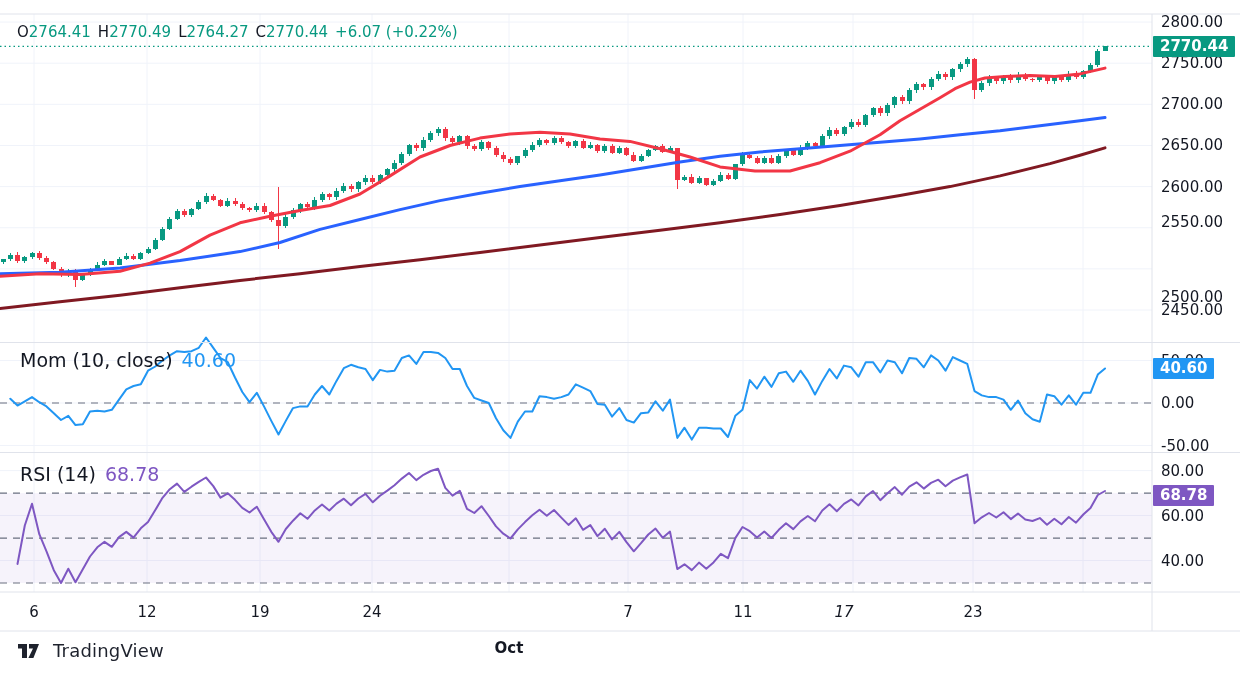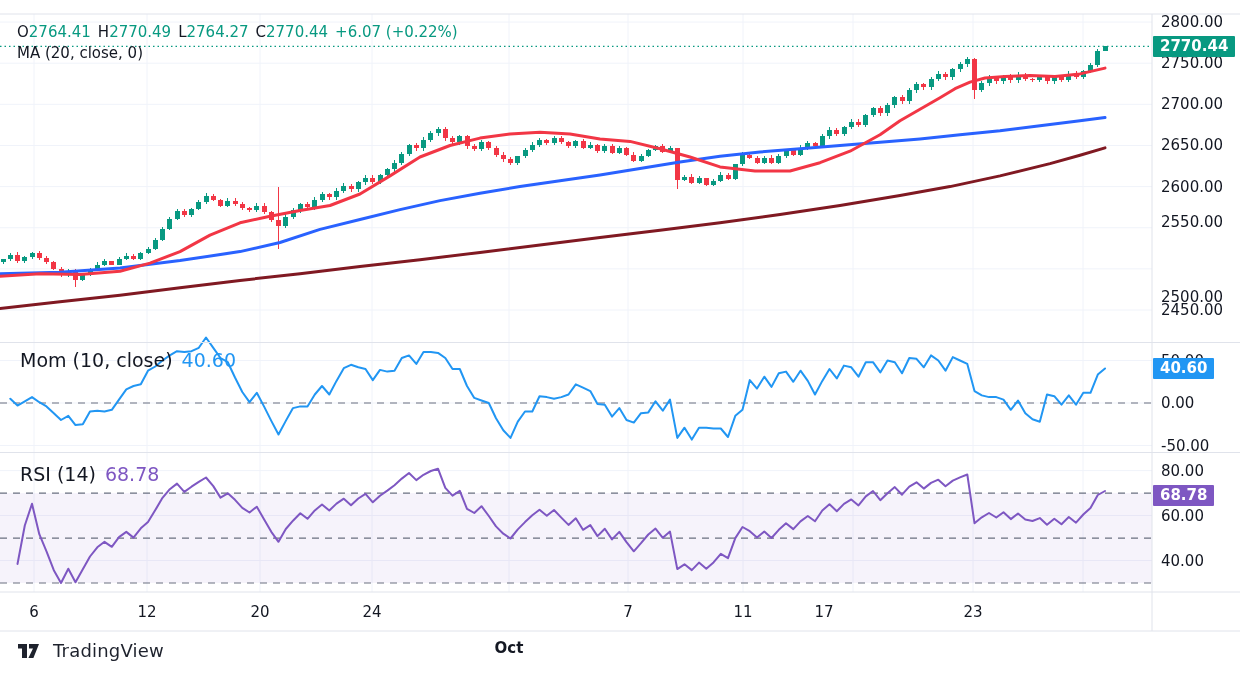--- a/index.html
+++ b/index.html
@@ -390,23 +390,20 @@
   <div class="pane-hit" style="top:453px;height:139px;"></div>
 
   <div class="legend">
     <div class="row">
       <span class="pair"><span class="k">O</span><span class="v">2764.41</span></span>
       <span class="pair"><span class="k">H</span><span class="v">2770.49</span></span>
       <span class="pair"><span class="k">L</span><span class="v">2764.27</span></span>
       <span class="pair"><span class="k">C</span><span class="v">2770.44</span></span>
       <span class="chg">+6.07 (+0.22%)</span>
     </div>
-    <div class="row ma-row">
-        <span>MA (20, close, 0)</span>
-      </div>
   </div>
 
   <div class="pane-label" style="top:349px;">
     <span>Mom (10, close)</span><span class="val" style="color:#2196F3">40.60</span>
   </div>
   <div class="pane-label" style="top:463px;">
     <span>RSI (14)</span><span class="val" style="color:#7E57C2">68.78</span>
   </div>
 
   <div id="price-axis" class="axis">
@@ -421,26 +418,26 @@
       <div class="tick-label" style="top: 360.505px;">50.00</div>
       <div class="tick-label" style="top: 403.016px;">0.00</div>
       <div class="tick-label" style="top: 445.528px;">-50.00</div>
       <div class="tick-label" style="top: 470.588px;">80.00</div>
       <div class="tick-label" style="top: 515.555px;">60.00</div>
       <div class="tick-label" style="top: 560.523px;">40.00</div>
     </div>
   <div id="time-axis" class="axis">
       <div class="time-label" style="left: 34px;">6</div>
       <div class="time-label" style="left: 147px;">12</div>
-      <div class="time-label" style="left: 260px;">20</div>
+      <div class="time-label" style="left: 260px;">19</div>
       <div class="time-label" style="left: 372px;">24</div>
       <div class="time-label bold" style="left: 509px;">Oct</div>
       <div class="time-label" style="left: 628px;">7</div>
       <div class="time-label" style="left: 743px;">11</div>
-      <div class="time-label" style="left: 824px;">17</div>
+      <div class="time-label" style="left: 844px; font-style: italic;">17</div>
       <div class="time-label" style="left: 973px;">23</div>
     </div>
 
   <div class="badge" id="badge-price" style="top: 35.8811px; background: rgb(8, 153, 129);">2770.44</div>
   <div class="badge" id="badge-mom" style="top: 357.997px; background: rgb(33, 150, 243);">40.60</div>
   <div class="badge" id="badge-rsi" style="top: 485.314px; background: rgb(126, 87, 194);">68.78</div>
 
   <div class="footer">
     <svg width="24" height="16" viewBox="0 0 24 16">
       <g fill="#1e222d">

